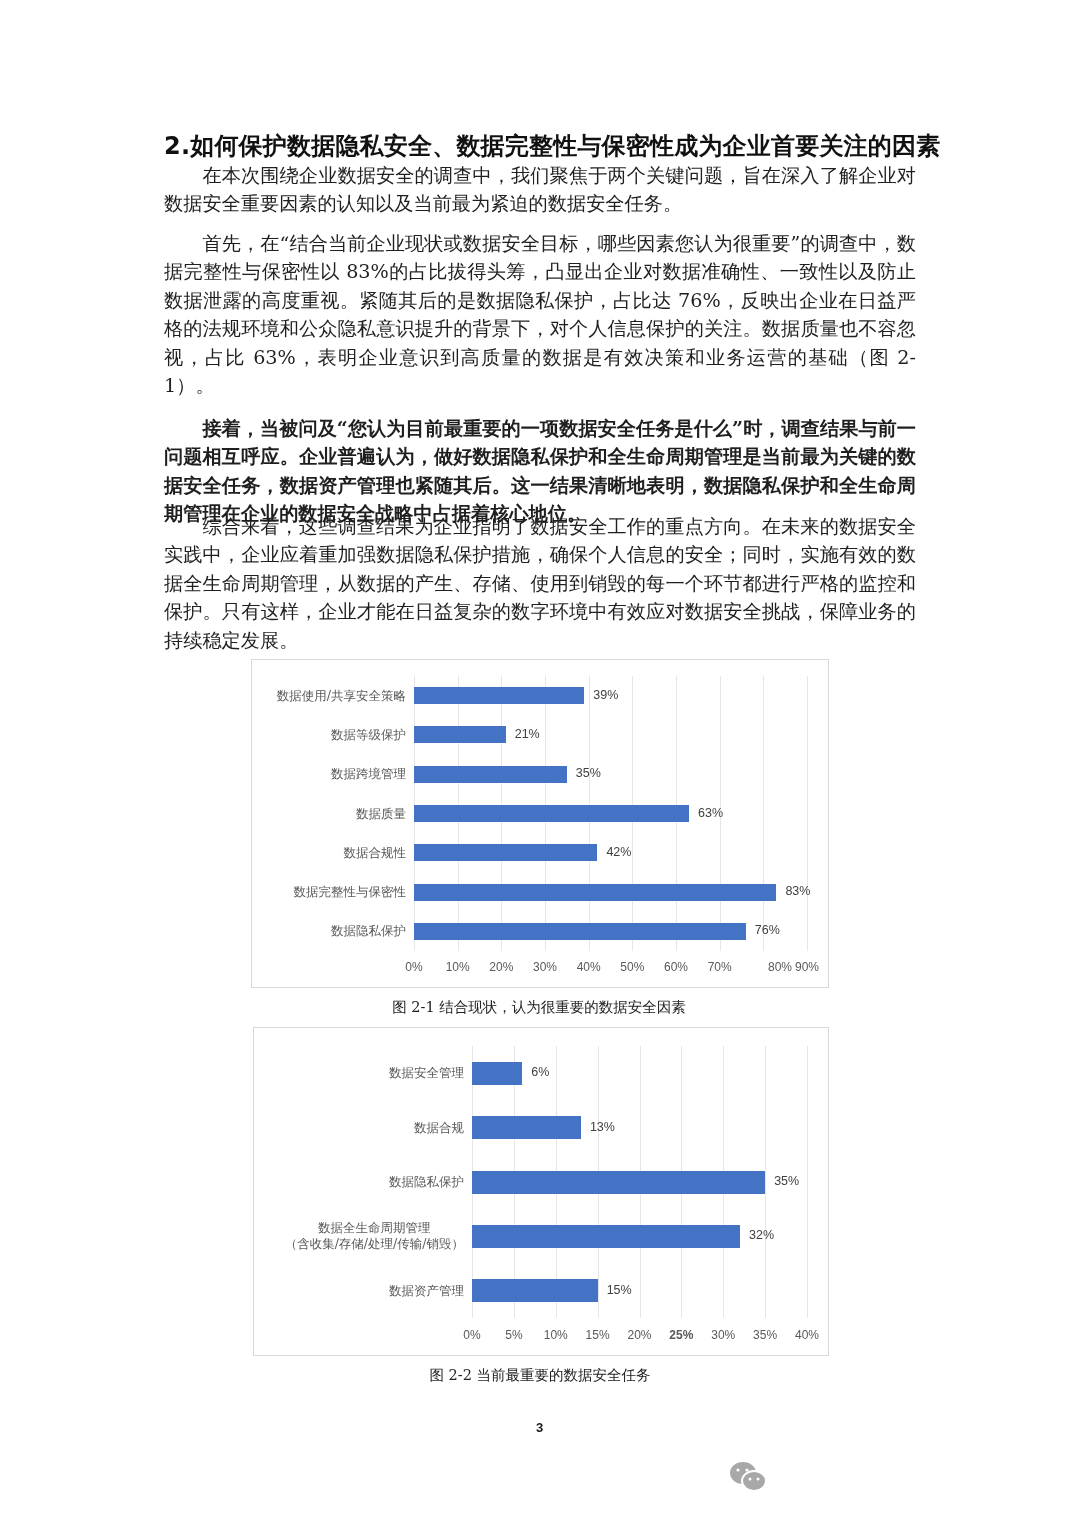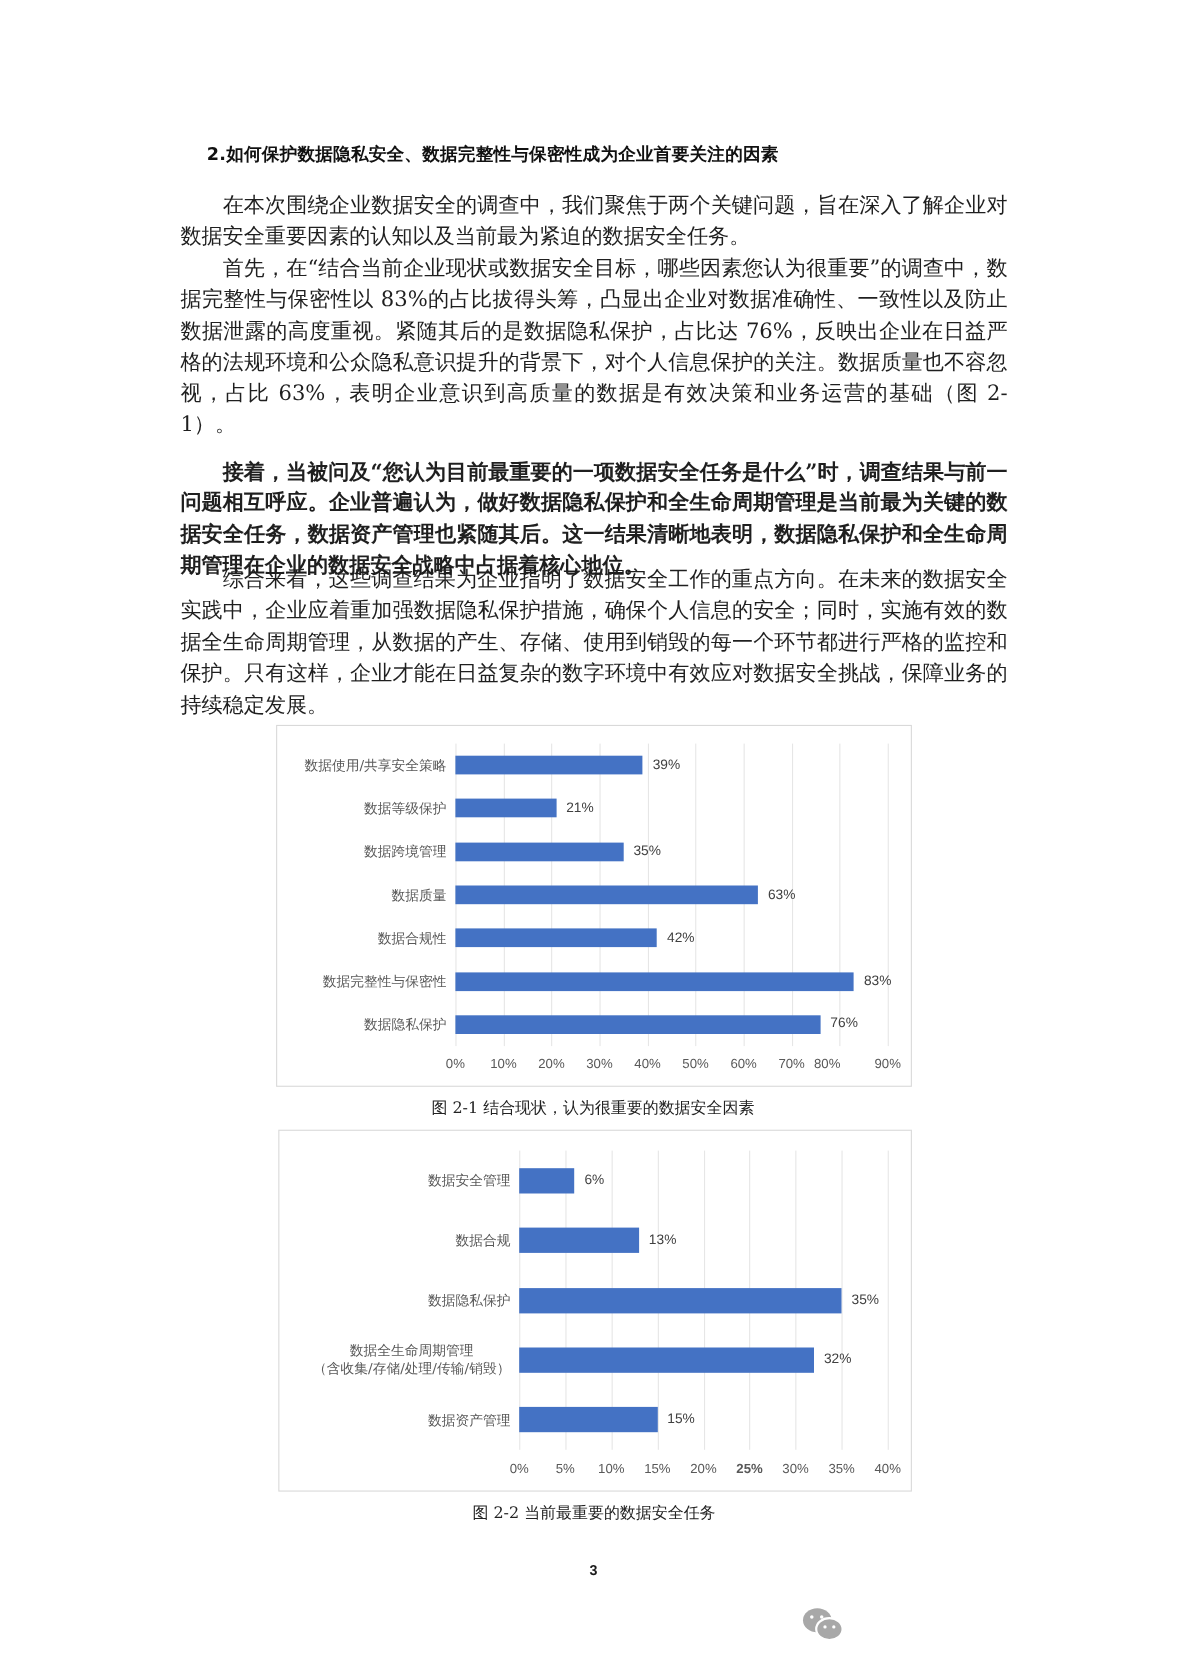--- a/index.html
+++ b/index.html
@@ -1,34 +1,34 @@
 <!DOCTYPE html>
 <html><head>
 <meta charset="utf-8">
 <style>
   html, body { margin:0; padding:0; background:#ffffff; }
   body { width:1080px; height:1527px; position:relative; overflow:hidden; font-family:"DejaVu Sans", sans-serif; color:#1a1a1a; }
-  .heading { position:absolute; left:164px; top:130px; font-size:16px; font-weight:bold; letter-spacing:0.2px; color:#111;margin-left:24px; }
+  .heading { position:absolute; left:164px; top:130px; font-size:24px; font-weight:bold; letter-spacing:0.2px; color:#111; }
   .para { position:absolute; left:164px; width:752px; font-size:19.2px; line-height:28.4px; text-align:justify; color:#1f1f1f; text-indent:2em; font-family:"DejaVu Serif", serif; }
   .chart-box { position:absolute; border:1px solid #d9d9d9; background:#fff; }
   .cat-label { position:absolute; font-size:12.5px; color:#595959; text-align:right; white-space:nowrap; font-family:"DejaVu Serif", serif; line-height:16px; }
   .bar { position:absolute; background:#4472c4; }
   .val-label { position:absolute; font-size:12.5px; color:#404040; font-family:"Liberation Sans", sans-serif; }
   .grid { position:absolute; width:1px; background:#e6e6e6; }
   .tick { position:absolute; font-size:12px; color:#595959; font-family:"Liberation Sans", sans-serif; transform:translateX(-50%); }
   .caption { position:absolute; font-size:14.5px; color:#222; text-align:center; font-family:"DejaVu Serif", serif; }
   .page-num { position:absolute; left:536px; top:1420px; font-size:13px; font-weight:bold; font-family:"Liberation Sans", sans-serif; }
   .watermark { position:absolute; left:728px; top:1460px; display:flex; align-items:center; gap:8px; color:#9a9a9a; font-size:27px; }
 </style>
 </head>
 <body>
 
 <div class="heading">2.如何保护数据隐私安全、数据完整性与保密性成为企业首要关注的因素</div>
 
-<div class="para" style="top:173px;">在本次围绕企业数据安全的调查中，我们聚焦于两个关键问题，旨在深入了解企业对数据安全重要因素的认知以及当前最为紧迫的数据安全任务。</div>
+<div class="para" style="top:162px;">在本次围绕企业数据安全的调查中，我们聚焦于两个关键问题，旨在深入了解企业对数据安全重要因素的认知以及当前最为紧迫的数据安全任务。</div>
 <div class="para" style="top:230px;">首先，在“结合当前企业现状或数据安全目标，哪些因素您认为很重要”的调查中，数据完整性与保密性以 83%的占比拔得头筹，凸显出企业对数据准确性、一致性以及防止数据泄露的高度重视。紧随其后的是数据隐私保护，占比达 76%，反映出企业在日益严格的法规环境和公众隐私意识提升的背景下，对个人信息保护的关注。数据质量也不容忽视，占比 63%，表明企业意识到高质量的数据是有效决策和业务运营的基础（图 2-1）。</div>
 <div class="para" style="top:415px;font-weight:bold;">接着，当被问及“您认为目前最重要的一项数据安全任务是什么”时，调查结果与前一问题相互呼应。企业普遍认为，做好数据隐私保护和全生命周期管理是当前最为关键的数据安全任务，数据资产管理也紧随其后。这一结果清晰地表明，数据隐私保护和全生命周期管理在企业的数据安全战略中占据着核心地位。</div>
 <div class="para" style="top:513px;">综合来看，这些调查结果为企业指明了数据安全工作的重点方向。在未来的数据安全实践中，企业应着重加强数据隐私保护措施，确保个人信息的安全；同时，实施有效的数据全生命周期管理，从数据的产生、存储、使用到销毁的每一个环节都进行严格的监控和保护。只有这样，企业才能在日益复杂的数字环境中有效应对数据安全挑战，保障业务的持续稳定发展。</div>
 
 <div class="chart-box" id="chart1" style="left:251px; top:659px; width:576px; height:327px;">
     <div class="grid" style="left: 162px; top: 16px; height: 275px;"></div>
     <div class="tick" style="left: 162px; top: 300px;">0%</div>
     <div class="grid" style="left: 205.667px; top: 16px; height: 275px;"></div>
     <div class="tick" style="left: 205.667px; top: 300px;">10%</div>
     <div class="grid" style="left: 249.333px; top: 16px; height: 275px;"></div>
@@ -37,21 +37,21 @@
     <div class="tick" style="left: 293px; top: 300px;">30%</div>
     <div class="grid" style="left: 336.667px; top: 16px; height: 275px;"></div>
     <div class="tick" style="left: 336.667px; top: 300px;">40%</div>
     <div class="grid" style="left: 380.333px; top: 16px; height: 275px;"></div>
     <div class="tick" style="left: 380.333px; top: 300px;">50%</div>
     <div class="grid" style="left: 424px; top: 16px; height: 275px;"></div>
     <div class="tick" style="left: 424px; top: 300px;">60%</div>
     <div class="grid" style="left: 467.667px; top: 16px; height: 275px;"></div>
     <div class="tick" style="left: 467.667px; top: 300px;">70%</div>
     <div class="grid" style="left: 511.333px; top: 16px; height: 275px;"></div>
-    <div class="tick" style="left: 500px; top: 300px;">80%</div>
+    <div class="tick" style="left: 528px; top: 300px;">80%</div>
     <div class="grid" style="left: 555px; top: 16px; height: 275px;"></div>
     <div class="tick" style="left: 555px; top: 300px;">90%</div>
     <div class="bar" style="left: 162px; top: 27.1429px; width: 170.3px; height: 17px; background: rgb(68, 114, 196);"></div>
     <div class="val-label" style="left: 341.3px; top: 27.6429px;">39%</div>
     <div class="cat-label" style="right: 422px; top: 27.6429px; text-align: right;">
       <div>数据使用/共享安全策略</div>
     </div>
     <div class="bar" style="left: 162px; top: 66.4286px; width: 91.7px; height: 17px; background: rgb(68, 114, 196);"></div>
     <div class="val-label" style="left: 262.7px; top: 66.9286px;">21%</div>
     <div class="cat-label" style="right: 422px; top: 66.9286px; text-align: left;">

